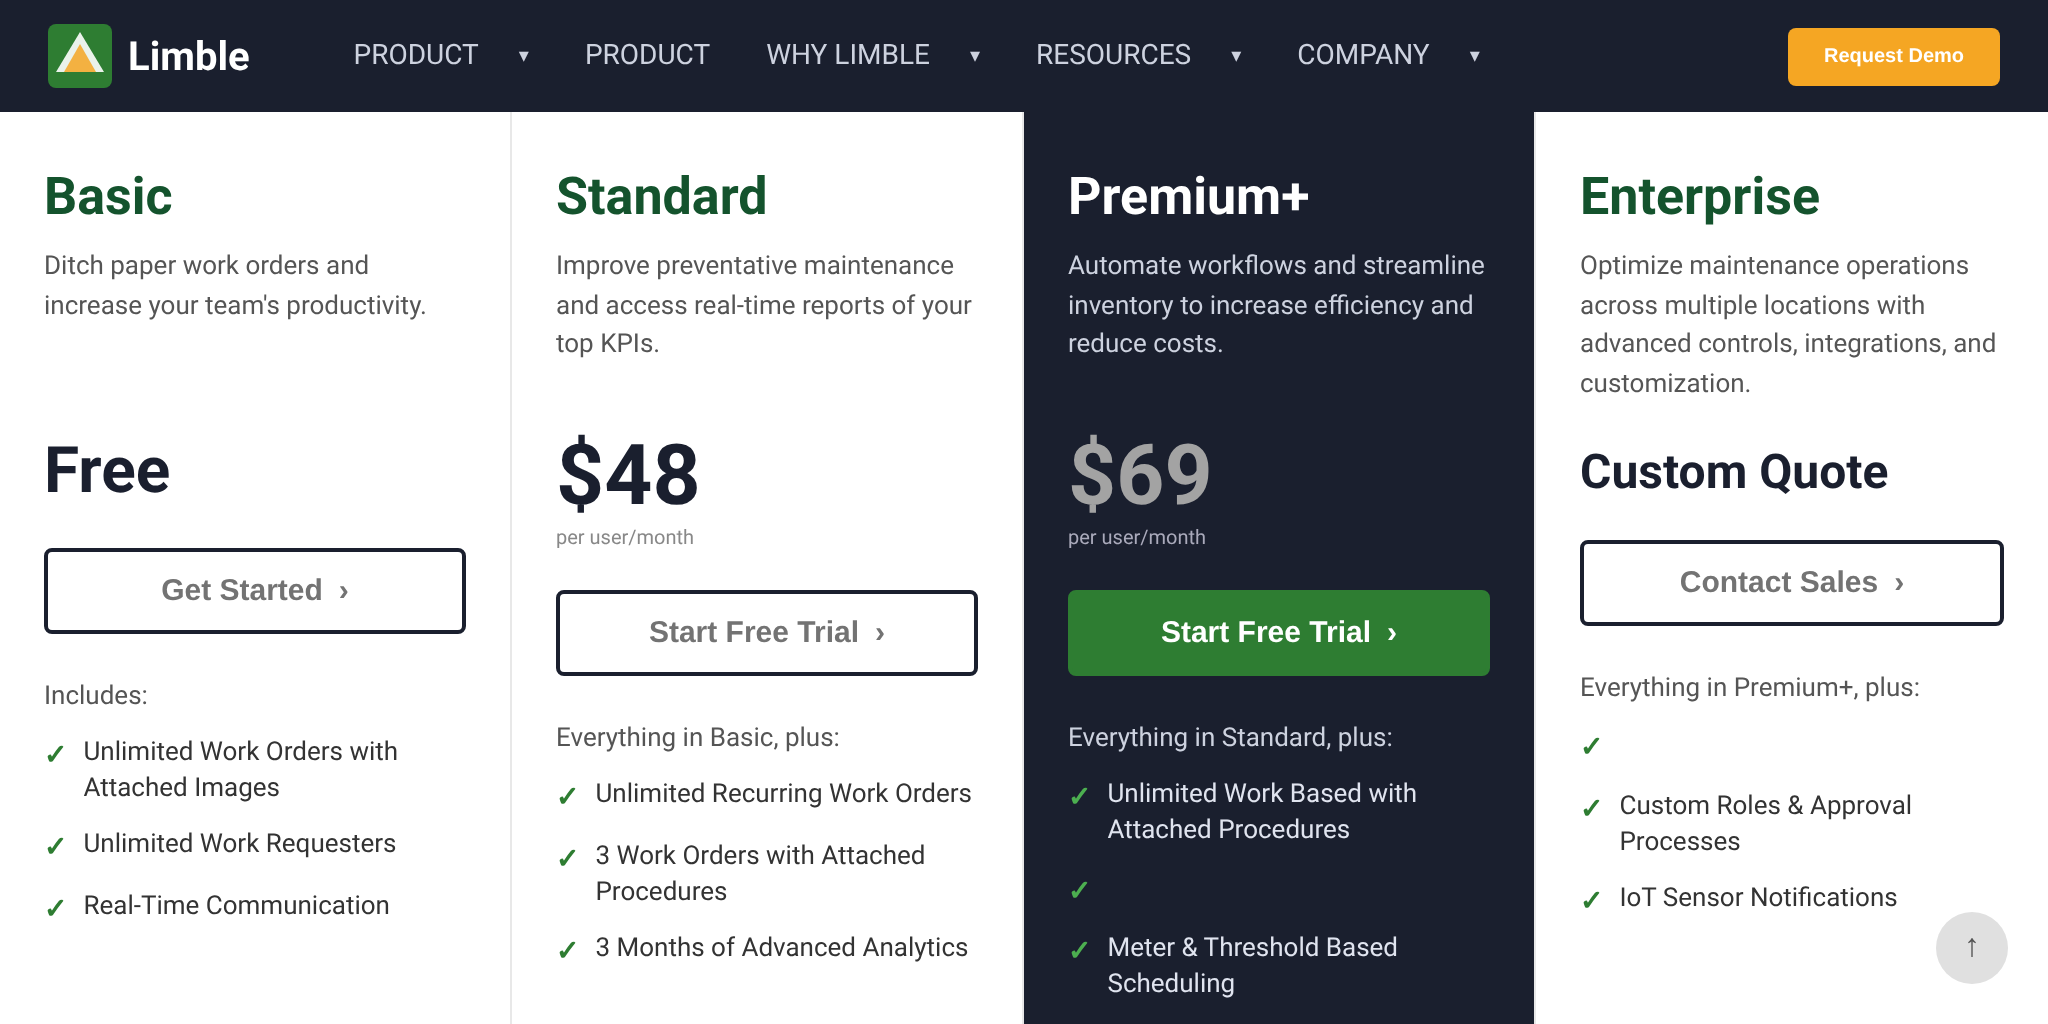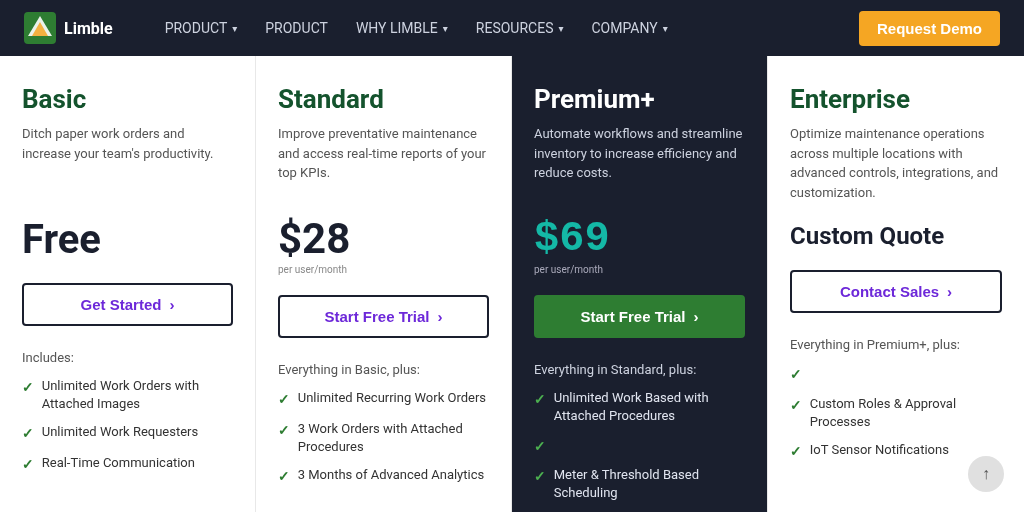--- a/index.html
+++ b/index.html
@@ -19,44 +19,44 @@
       align-items: center;
       gap: 8px;
       margin-right: 40px;
     }
     .nav-logo-icon {
       width: 32px;
       height: 32px;
     }
     .nav-logo-text {
       color: #fff;
-      font-size: 16px;
+      font-size: 20px;
       font-weight: 700;
     }
     .nav-links {
       display: flex;
       align-items: center;
       gap: 4px;
       flex: 1;
     }
     .nav-link {
       color: #cdd2df;
       font-size: 14px;
       padding: 8px 12px;
       cursor: pointer;
       display: flex;
       align-items: center;
-      gap: 5px;
+      gap: 20px;
       white-space: nowrap;
     }
     .nav-link .chevron { font-size: 10px; }
     .nav-cta {
       background: #f5a623;
       color: #fff;
-      font-size: 15px;
+      font-size: 10px;
       font-weight: 600;
       padding: 9px 18px;
       border-radius: 4px;
       cursor: pointer;
       white-space: nowrap;
       border: none;
     }
 
     
     .pricing-grid {
@@ -97,24 +97,24 @@
     }
     .plan-card.premium .plan-desc { color: #cdd2df; }
 
     .plan-price {
       font-size: 42px;
       font-weight: 700;
       color: #1a1f2e;
       line-height: 1.1;
       margin-bottom: 2px;
     }
-    .plan-card.premium .plan-price { color: #14b8a6; font-family: Liberation Mono, monospace; }
+    .plan-card.premium .plan-price { color: #a3a3a3; }
 
     .plan-free {
-      font-size: 40px;
+      font-size: 32px;
       font-weight: 700;
       color: #1a1f2e;
       margin-bottom: 20px;
     }
 
     .plan-per {
       font-size: 10px;
       color: #888;
       margin-bottom: 20px;
     }
@@ -123,21 +123,21 @@
     .plan-cta {
       display: flex;
       align-items: center;
       justify-content: center;
       gap: 8px;
       padding: 11px 20px;
       border: 2px solid #1a1f2e;
       border-radius: 4px;
       font-size: 15px;
       font-weight: 600;
-      color: #6d28d9;
+      color: #737373;
       background: #fff;
       cursor: pointer;
       width: 100%;
       margin-bottom: 24px;
     }
     .plan-cta.green {
       background: #2e7d32;
       border-color: #2e7d32;
       color: #fff;
     }
@@ -256,21 +256,21 @@
         <span class="check-icon">✓</span>
         <span>Real-Time Communication</span>
       </li>
     </ul>
   </div>
 
   <div class="plan-card">
     <div class="plan-name">Standard</div>
     <div class="plan-desc">Improve preventative maintenance and access real-time reports of your top KPIs.</div>
     <div class="price-row">
-      <div class="plan-price">$28</div>
+      <div class="plan-price">$48</div>
       <div class="plan-per">per user/month</div>
     </div>
     <button class="plan-cta">
       <span>Start Free Trial</span>
       <span>›</span>
     </button>
     <div class="plan-includes">Everything in Basic, plus:</div>
     <ul class="feature-list">
       <li>
         <span class="check-icon">✓</span>

